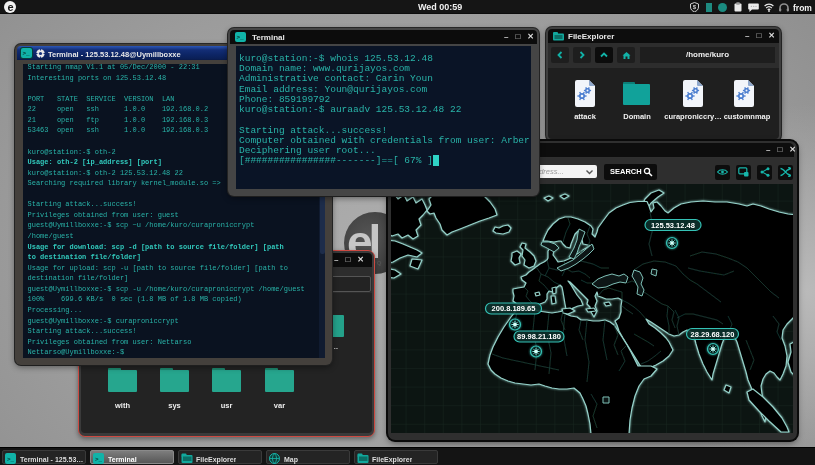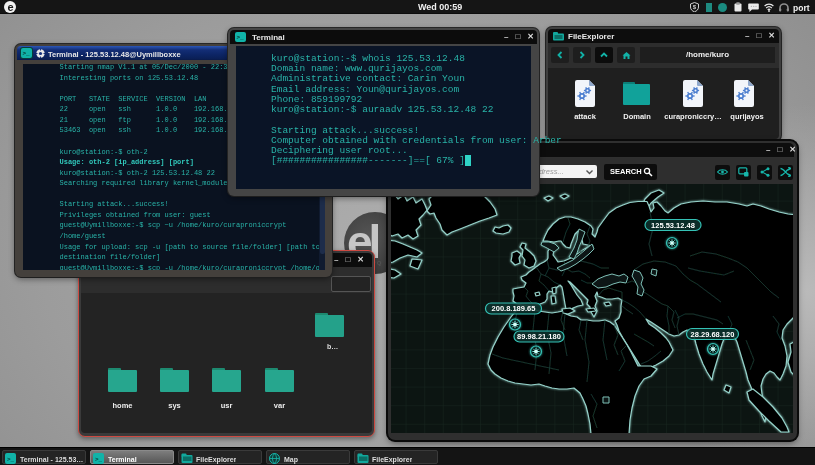--- a/index.html
+++ b/index.html
@@ -19,21 +19,21 @@
   box-shadow: 0 2px 6px rgba(0,0,0,.45), 0 0 0 1px #2c2c2c; }
 .tbar { position:absolute; left:2px; right:2px; top:2px; height:14px; background:#0d0d0d;
   border-radius:4px 4px 0 0; color:#e8e8e8; font:bold 8px "Liberation Sans"; }
 .tbar .ttxt { position:absolute; top:3px; }
 .wbtns { position:absolute; right:6px; top:2px; color:#dcdcdc; font:bold 8px "Liberation Sans"; letter-spacing:0; }
 .wbtns span { display:inline-block; margin-left:7px; }
 .termicon { position:absolute; width:11px; height:10px; background:#11b3a8; border-radius:2px;
   color:#062c28; font:bold 6px "Liberation Mono"; text-align:left; }
 .termicon i { font-style:normal; position:absolute; left:1.5px; top:1.5px; }
 
-.tcontent { position:absolute; background:#0a1322;padding-left:32px; }
+.tcontent { position:absolute; background:#0a1322; }
 .tcontent pre { font:8px/10.56px "Liberation Mono"; color:#29b3a8; white-space:pre; }
 .b { font-weight:bold; color:#31c9bc; }
 
 #topbar { left:0; top:0; width:815px; height:14px; background:#151515; z-index:60; border-bottom:1px solid #0c0c0c; }
 #taskbar { left:0; top:447px; width:815px; height:18px; background:#141414; z-index:60; border-top:1px solid #000; }
 .task { position:absolute; top:2px; height:14px; width:84px; background:#242424; border:1px solid #3a3a3a;
   border-radius:2px; color:#ddd; font:bold 7px/12px "Liberation Sans"; }
 .task .ti { position:absolute; left:2px; top:1.5px; }
 .task .tt { position:absolute; left:17px; top:3px; white-space:nowrap; overflow:hidden; max-width:64px; }
 .task.active { background:linear-gradient(180deg,#7d7d7d,#575757); border-color:#8a8a8a; color:#fff; }
@@ -88,29 +88,29 @@
       </div>
     <div class="fold" style="left:131px; top:75px; width:29px; height:24px;">
         <span class="tab" style="background:#1d8a70;"></span>
         <span class="bodyy" style="background:#26a68e;"></span>
       </div>
     <div class="fold" style="left:184px; top:75px; width:29px; height:24px;">
         <span class="tab" style="background:#1d8a70;"></span>
         <span class="bodyy" style="background:#26a68e;"></span>
       </div>
     <div style="position:absolute; top:108px; left:0; width:240px; color:#eee; font:bold 7.5px 'Liberation Sans';">
-      <span style="position:absolute;left:25px;width:33px;text-align:center;">home</span>
+      <span style="position:absolute;left:25px;width:33px;text-align:center;">with</span>
       <span style="position:absolute;left:77px;width:33px;text-align:center;">sys</span>
       <span style="position:absolute;left:129px;width:33px;text-align:center;">usr</span>
       <span style="position:absolute;left:182px;width:33px;text-align:center;">var</span>
     </div>
   </div>
 </div>
 
-<div class="win" id="lterm" style="left:15px; top:44px; width:317px; height:233px; background:#44403c;">
+<div class="win" id="lterm" style="left:15px; top:44px; width:317px; height:321px; background:#44403c;">
   <div class="tbar" style="background:linear-gradient(180deg,#2c57b8 0%,#132e76 30%,#0d2566 65%,#0a1f55 100%); border-bottom:1px solid #0a1c4e;">
     <span class="termicon" style="left:4px; top:2px; box-shadow:0 0 0 1px #073e3a;">
         <i>&gt;_</i>
       </span>
     <svg style="position:absolute;left:19px;top:2.5px" width="9" height="9" viewBox="0 0 9 9">
         <circle cx="4.5" cy="4.5" r="4.2" fill="#e8e8e8"></circle>
         <circle cx="4.5" cy="4.5" r="1.6" fill="#16327e"></circle>
         <g stroke="#16327e" stroke-width="1">
           <line x1="4.5" y1="0" x2="4.5" y2="1.5"></line>
           <line x1="4.5" y1="7.5" x2="4.5" y2="9"></line>
@@ -133,20 +133,22 @@
 
 kuro@station:-$ oth-2
 <span class="b">Usage: oth-2 [ip_address] [port]</span>
 kuro@station:-$ oth-2 125.53.12.48 22
 Searching required library kernel_module.so =&gt;
 
 Starting attack...success!
 Privileges obtained from user: guest
 guest@Uymillboxxe:-$ scp ~u /home/kuro/curaproniccrypt
 /home/guest
+<span class="b">Usage for download: scp -d [path to source file/folder] [path
+to destination file/folder]</span>
 Usage for upload: scp -u [path to source file/folder] [path to
 destination file/folder]
 guest@Uymillboxxe:-$ scp -u /home/kuro/curaproniccrypt /home/guest
 100%    699.6 KB/s  0 sec (1.8 MB of 1.8 MB copied)
 Processing...
 guest@Uymillboxxe:-$ curaproniccrypt
 Starting attack...success!
 Privileges obtained from user: Nettarso
 Nettarso@Uymillboxxe:-$</pre>
   </div>
@@ -241,21 +243,21 @@
           <circle cx="8" cy="16" r="3.1"></circle>
           <circle cx="8" cy="16" r="1.3" fill="#f2f5fa"></circle>
           <circle cx="13.5" cy="10.5" r="2.5"></circle>
           <circle cx="13.5" cy="10.5" r="1" fill="#f2f5fa"></circle>
         </g>
       </svg>
     <div style="position:absolute; top:44px; left:0; right:0; color:#f2f2f2; font:bold 7.5px 'Liberation Sans';">
       <span style="position:absolute; left:9px; width:56px; text-align:center;">attack</span>
       <span style="position:absolute; left:61px; width:56px; text-align:center;">Domain</span>
       <span style="position:absolute; left:114px; width:62px; text-align:center;">curaproniccry…</span>
-      <span style="position:absolute; left:168px; width:62px; text-align:center;">qurijayos</span>
+      <span style="position:absolute; left:168px; width:62px; text-align:center;">customnmap</span>
     </div>
   </div>
 </div>
 
 <div class="win" id="mapwin" style="left:388px; top:141px; width:409px; height:299px; background:#2f2f2f; border-radius:7px; box-shadow:0 0 0 2px #0a0a0a, 0 3px 7px rgba(0,0,0,.5);">
   <div class="tbar" style="left:3px; right:3px; height:14px; border-radius:5px 5px 0 0;">
     <div class="wbtns" style="right:-2px;"><span>–</span><span>□</span><span>✕</span></div>
   </div>
   <div style="position:absolute; left:3px; right:3px; top:17px; height:26px; background:#2e2e2e;">
     <div style="position:absolute; left:135px; top:25px;"></div>
@@ -504,21 +506,21 @@
     </svg>
   <svg style="position:absolute; left:764px; top:3px;" width="10" height="9" viewBox="0 0 10 9">
       <path d="M0.6,3 C3,0.4 7,0.4 9.4,3 M2.2,5 C3.9,3.3 6.1,3.3 7.8,5 M3.7,6.8 C4.5,6 5.5,6 6.3,6.8" stroke="#e8e8e8" stroke-width="1.2" fill="none"></path>
       <circle cx="5" cy="8" r="0.9" fill="#e8e8e8"></circle>
     </svg>
   <svg style="position:absolute; left:779px; top:3px;" width="10" height="9" viewBox="0 0 10 9">
       <path d="M1,8 V5 a4,4 0 0 1 8,0 V8" stroke="#8f8f8f" stroke-width="1.6" fill="none"></path>
       <rect x="0.2" y="5.5" width="2" height="3" rx="0.7" fill="#8f8f8f"></rect>
       <rect x="7.8" y="5.5" width="2" height="3" rx="0.7" fill="#8f8f8f"></rect>
     </svg>
-  <div style="position:absolute; left:793px; top:2.5px; color:#f2f2f2; font:bold 8.5px 'Liberation Sans';">port</div>
+  <div style="position:absolute; left:793px; top:2.5px; color:#f2f2f2; font:bold 8.5px 'Liberation Sans';">from</div>
 </div>
 <div id="taskbar" class="abs">
   <div class="task" style="left:2px;">
     <svg class="ti" width="11" height="11">
         <rect width="11" height="11" rx="2" fill="#11b3a8"></rect>
         <text x="2" y="7.5" font-size="6" font-weight="bold" fill="#063733" font-family="Liberation Mono">&gt;_</text>
       </svg>
     <span class="tt">Terminal - 125.53…</span>
   </div>
   <div class="task active" style="left:90px;">

